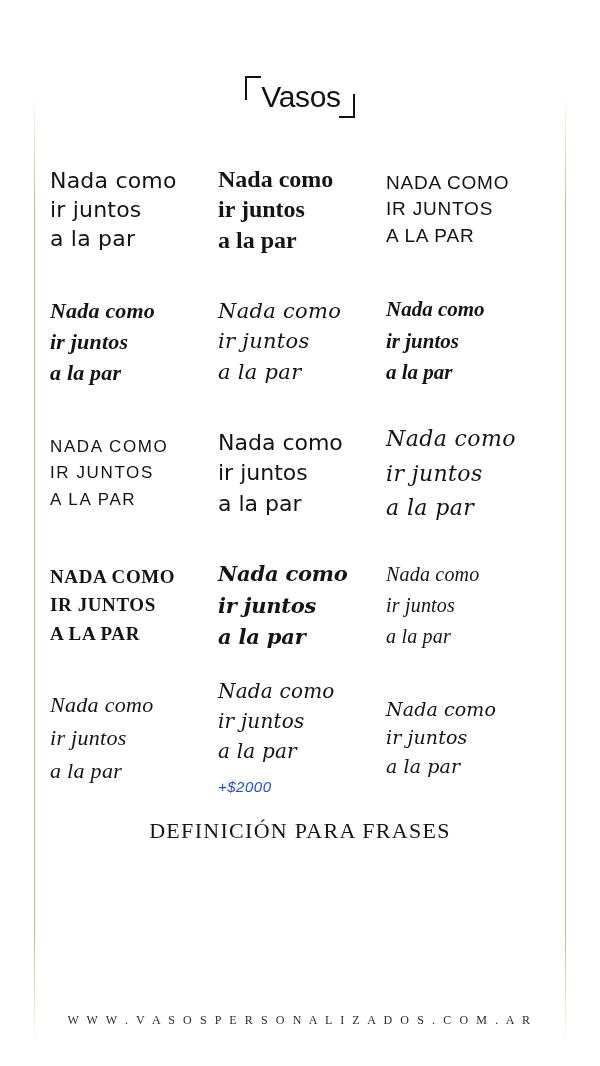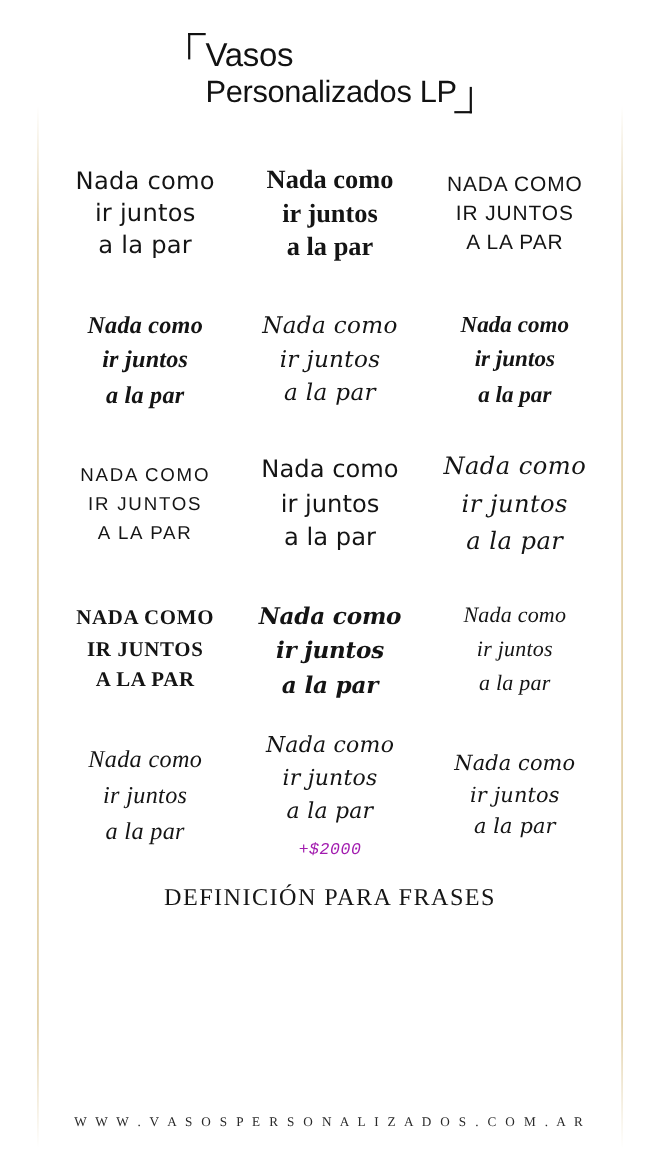--- a/index.html
+++ b/index.html
@@ -37,20 +37,21 @@
 
   
   .brand {
     padding-top: 30px;
     display: flex;
     justify-content: center;
   }
   .brand-inner {
     position: relative;
     padding: 4px 14px 4px 16px;
+    margin-top: 46px;
   }
   .brand-inner .bracket {
     position: absolute;
     width: 14px;
     height: 22px;
     border-color: #111;
     border-style: solid;
   }
   .brand-inner .bracket.tl {
     top: 0; left: 0;
@@ -112,21 +113,21 @@
     margin-top: 26px;
     display: grid;
     grid-template-columns: repeat(3, 1fr);
     row-gap: 0px;
     column-gap: 0px;
   }
   .cell {
     height: 132px;
     display: flex;
     flex-direction: column;
-    align-items: center;
+    align-items: flex-start;
     justify-content: center;
     text-align: center;
     color: #141414;
     padding: 0 2px;
     box-sizing: border-box;
   }
   .cell .ln { display: block; white-space: nowrap; }
 
   
   .s1 { font-family: "DejaVu Sans", sans-serif; font-size: 22px; line-height: 1.32; font-weight: 400; letter-spacing: 0.2px; }
@@ -144,25 +145,25 @@
   .s10 { font-family: "Liberation Serif", serif; font-weight: 700; font-size: 19px; line-height: 1.5; letter-spacing: 0.6px; text-transform: uppercase; }
   .s11 { font-family: "DejaVu Serif", serif; font-style: italic; font-weight: 700; font-size: 21px; line-height: 1.5; letter-spacing: -0.2px; }
   .s12 { font-family: "Liberation Serif", serif; font-style: italic; font-size: 20px; line-height: 1.55; letter-spacing: 0.2px; }
 
   .s13 { font-family: "Liberation Serif", serif; font-style: italic; font-size: 22px; line-height: 1.5; letter-spacing: 0.3px; }
   .s14 { font-family: "DejaVu Serif", serif; font-style: italic; font-size: 20px; line-height: 1.5; letter-spacing: 0.2px; }
   .s15 { font-family: "DejaVu Serif", serif; font-style: italic; font-size: 19px; line-height: 1.5; letter-spacing: 0.1px; }
 
   .price {
     margin-top: 10px;
-    font-family: Liberation Mono, monospace;
+    font-family: Liberation Sans, sans-serif;
     font-size: 15px;
     font-weight: 400;
     letter-spacing: 0.5px;
-    color: #a21caf;
+    color: #1d4ed8;
   }
 
   
   .footer-title {
     margin-top: 14px;
     text-align: center;
     font-family: "Liberation Serif", serif;
     font-size: 22px;
     letter-spacing: 1.3px;
     color: #161616;
@@ -185,21 +186,20 @@
 <div class="page">
 
   <div class="edge-rule left"></div>
   <div class="edge-rule right"></div>
 
   <div class="brand">
     <div class="brand-inner">
       <span class="bracket tl"></span>
       <span class="bracket br"></span>
       <div class="brand-line l1">Vasos</div>
-      <div class="brand-line l2">Personalizados LP</div>
     </div>
   </div>
 
 
   <div class="grid">
 
     <div class="cell s1">
       <span class="ln">Nada como</span>
       <span class="ln">ir juntos</span>
       <span class="ln">a la par</span>

